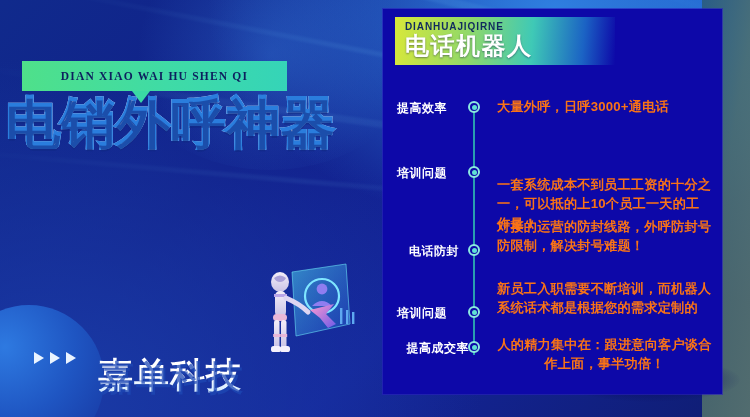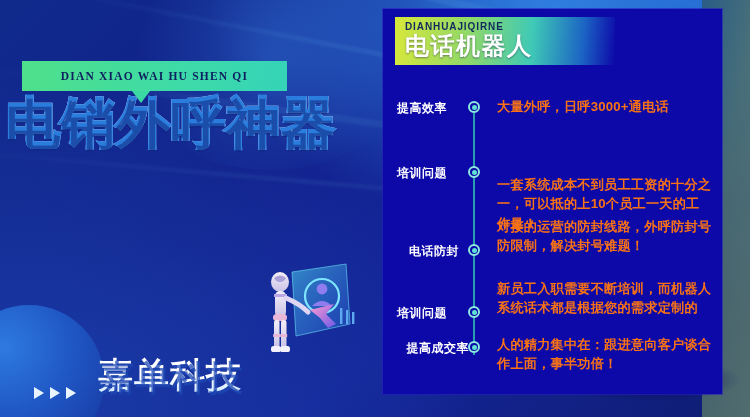--- a/index.html
+++ b/index.html
@@ -67,21 +67,21 @@
     font-family:"DejaVu Sans","Liberation Sans",sans-serif;
     background:linear-gradient(180deg,#ffffff 0%,#ffffff 48%,#cdf0ff 78%,#a9e4ff 100%);
     -webkit-background-clip:text; background-clip:text; color:transparent;
     -webkit-text-stroke:2.4px #2a7ddd;
     paint-order:stroke fill;
     text-shadow:0 3px 0 rgba(14,40,130,.55);
     white-space:nowrap;
   }
   .hl.second { margin-top:8px; margin-left:26px; }
 
-  .brand { position:absolute; left:34px; bottom:18px; display:flex; align-items:flex-end; gap:10px; }
+  .brand { position:absolute; left:34px; bottom:18px; display:flex; align-items:flex-start; gap:10px; }
   .arrows { display:flex; gap:6px; align-items:center; }
   .arrow {
     width:0; height:0; border-top:6px solid transparent; border-bottom:6px solid transparent;
     border-left:10px solid #eaf4ff;
   }
   .brand-text {
     font-size:35px; font-weight:bold; letter-spacing:1px; margin-left:12px;
     font-family:"DejaVu Sans","Liberation Sans",sans-serif;
     background:linear-gradient(180deg,#ffffff 0%,#ffffff 52%,#bfe2ff 100%);
     -webkit-background-clip:text; background-clip:text; color:transparent;
@@ -265,17 +265,17 @@
 
       <div class="row" style="top:182px;">
         <span class="row-label" style="top:26px;">培训问题</span>
         <span class="dot" style="top:27px;"></span>
         <span class="row-text" style="top:0px;">新员工入职需要不断培训，而机器人系统话术都是根据您的需求定制的</span>
       </div>
 
       <div class="row" style="top:240px;">
         <span class="row-label" style="top:3px;text-align:right;">提高成交率</span>
         <span class="dot" style="top:4px;"></span>
-        <span class="row-text" style="top:-2px;">人的精力集中在：跟进意向客户谈合作上面，事半功倍！</span>
+        <span class="row-text" style="top:-2px;text-align:center;">人的精力集中在：跟进意向客户谈合作上面，事半功倍！</span>
       </div>
     </div>
   </div>
 </div>
 
 </body></html>

